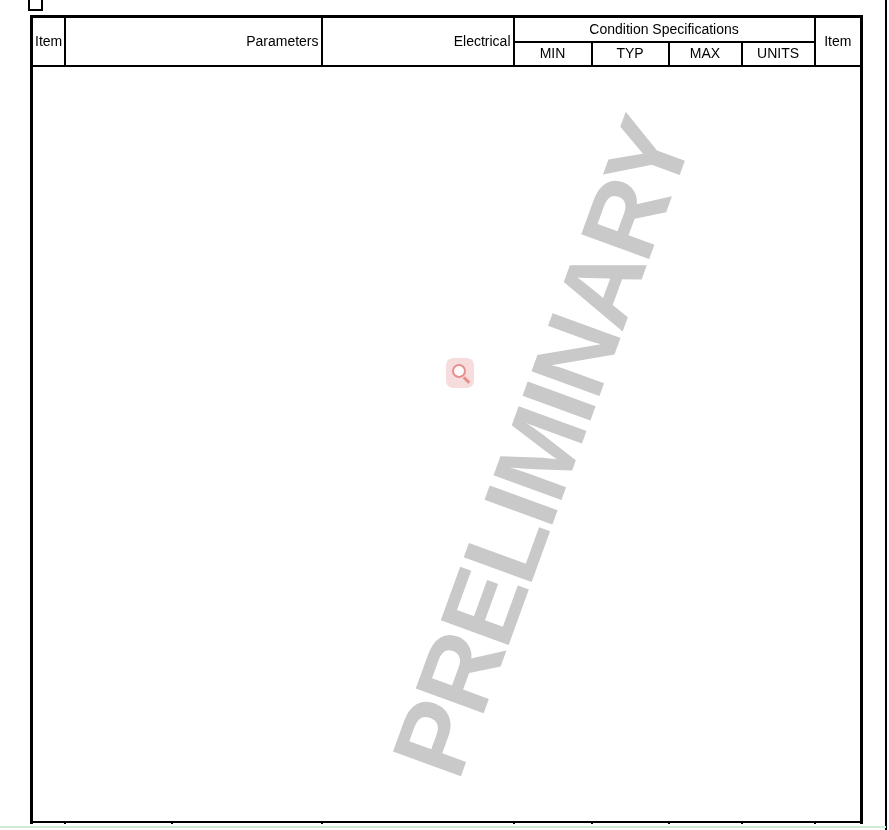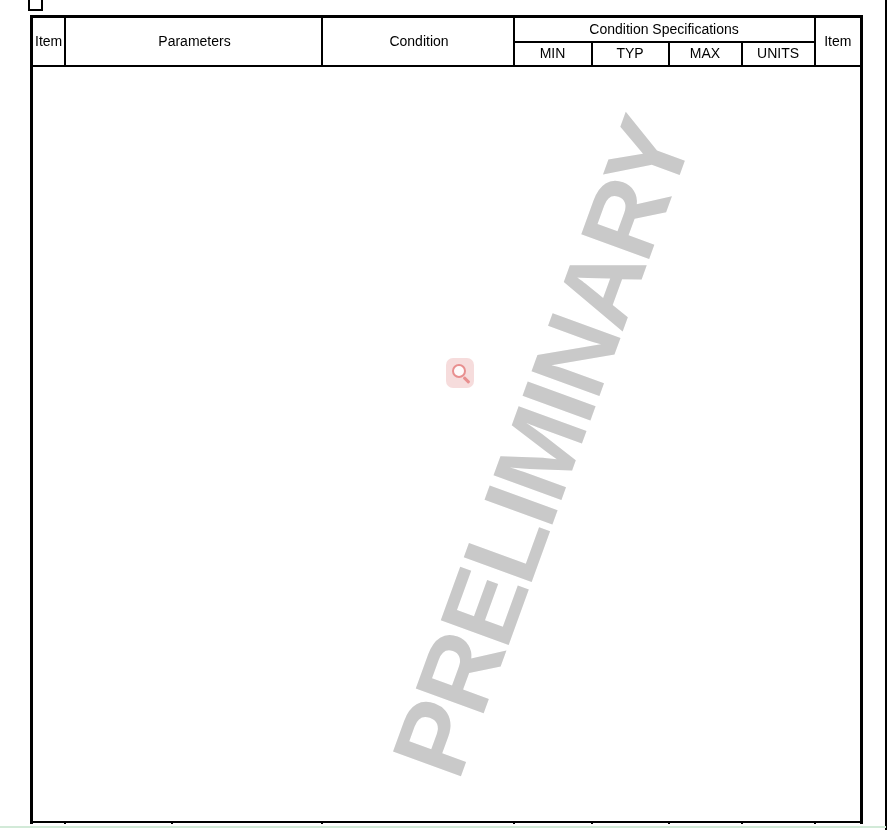--- a/index.html
+++ b/index.html
@@ -25,21 +25,21 @@
     border:3px solid var(--table-border,#000);
     background:transparent;
   }
   #spec td,#spec th{
     border:2px solid var(--table-border,#000);
     font-size:14px;font-weight:normal;
     text-align:center;vertical-align:middle;
     padding:0 2px;line-height:1.15;
     overflow:hidden;background:transparent;
   }
-  #spec td.l,#spec th.l{text-align:center;padding-left:5px;}
+  #spec td.l,#spec th.l{text-align:right;padding-left:5px;}
   #spec thead tr.h1{height:25px;margin-left:22px;}
   #spec thead tr.h2{height:24px;}
   #spec tbody tr{height:24.42px;}
   #spec tbody tr.stub{height:14px;}
   #spec tbody tr.stub td{border-bottom:none;}
   
   .stamp{
     position:absolute;left:446px;top:358px;width:28px;height:30px;z-index:2;
     background:var(--stamp-bg,rgba(244,211,211,0.8));
     border-radius:7px;pointer-events:none;
@@ -82,21 +82,21 @@
         <col style="width:78px">
         <col style="width:77px">
       <col style="width:73px">
         <col style="width:73px">
         <col style="width:47px">
     </colgroup>
     <thead>
       <tr class="h1">
         <th rowspan="2">Item</th>
         <th colspan="2" rowspan="2" class="l">Parameters</th>
-        <th rowspan="2" class="l">Condition</th>
+        <th rowspan="2" class="l">Electrical</th>
         <th colspan="4">Condition Specifications</th>
         <th rowspan="2">Item</th>
       </tr>
       <tr class="h2">
         <th>MIN</th>
         <th>TYP</th>
         <th>MAX</th>
         <th>UNITS</th>
       </tr>
     </thead>

